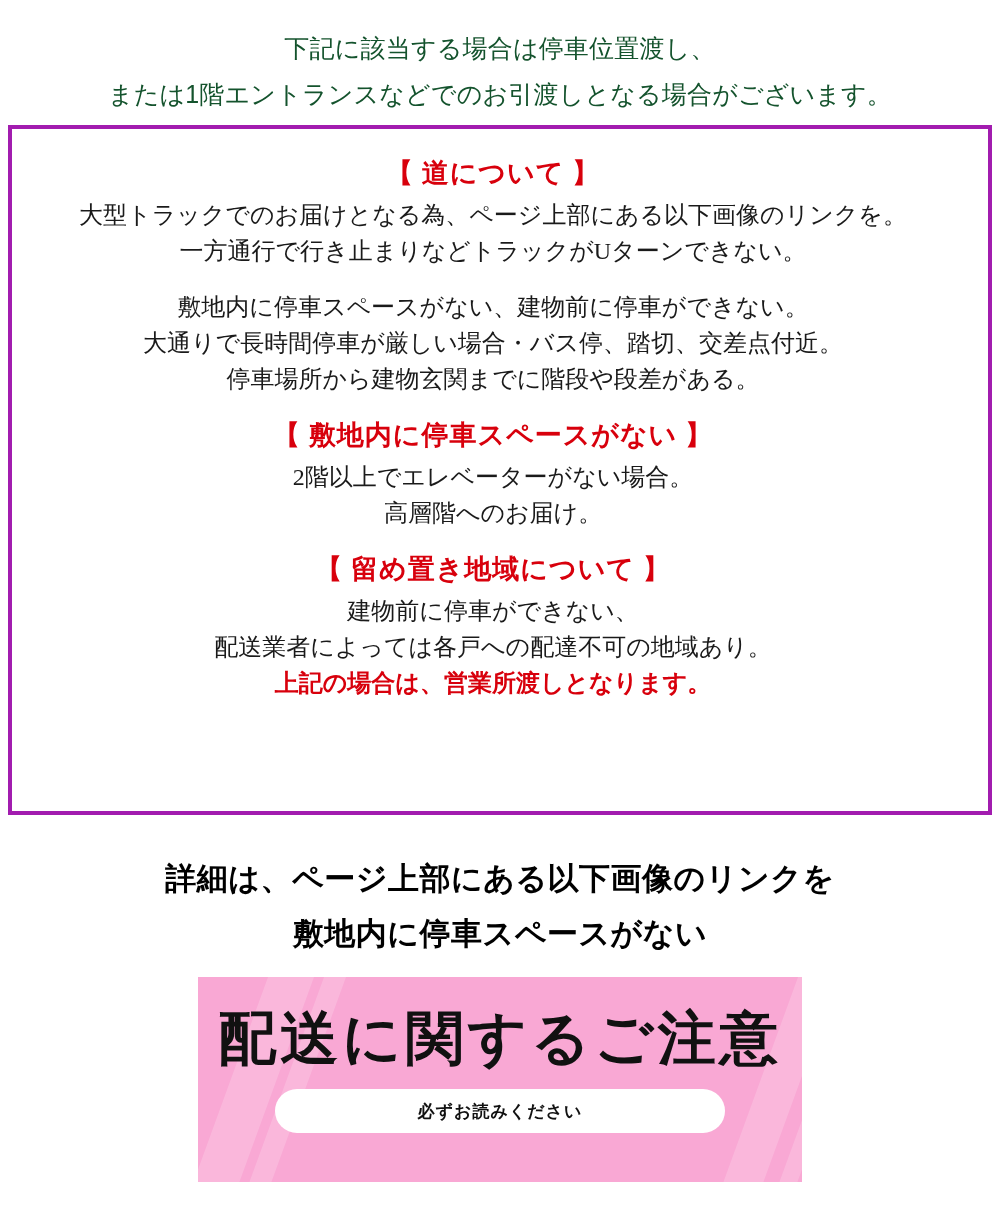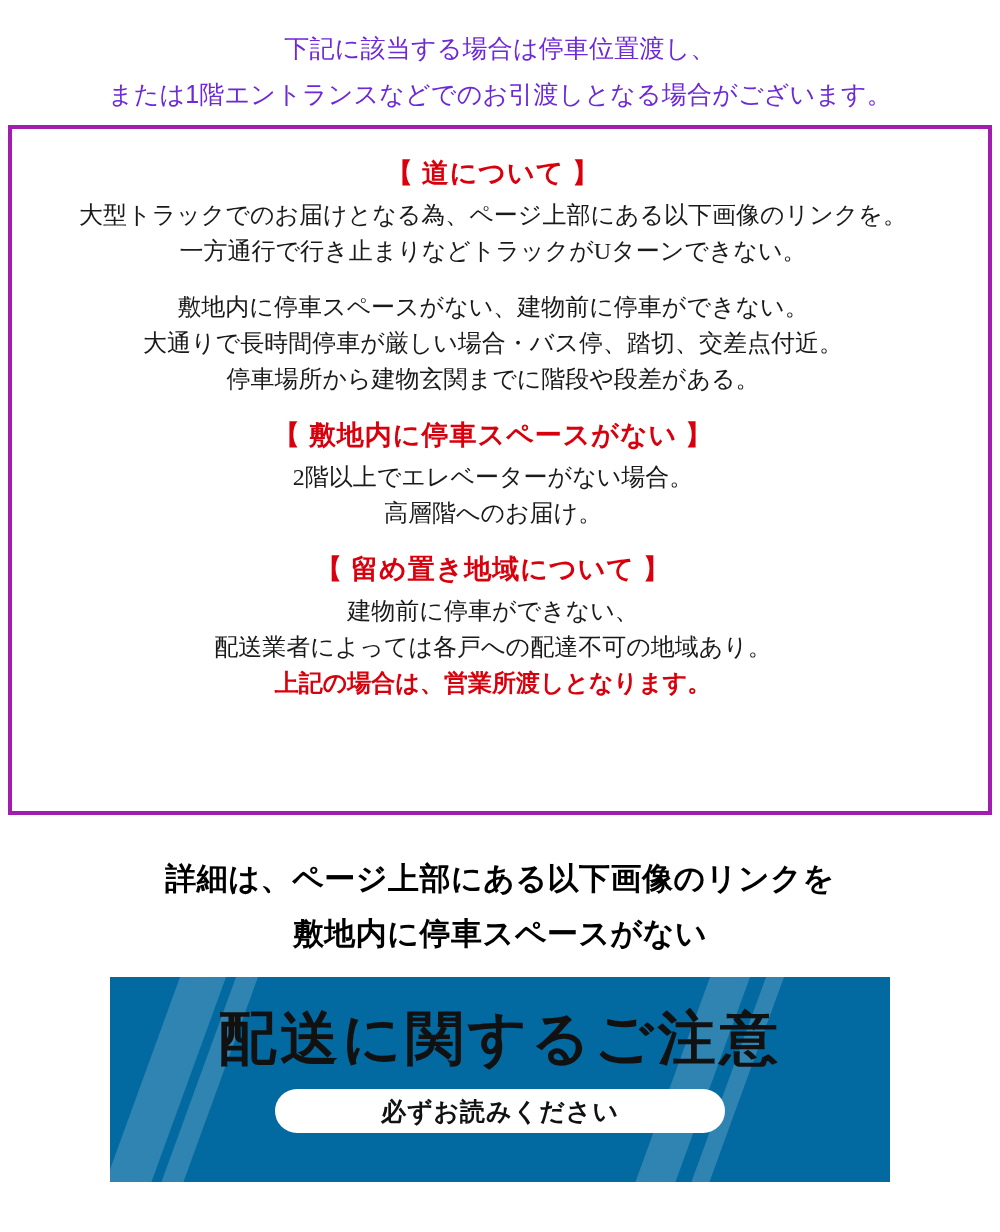--- a/index.html
+++ b/index.html
@@ -23,21 +23,21 @@
 
   
   .intro {
     padding-top: 30px;
     text-align: center;
   }
   .intro p {
     margin: 0 0 10px 0;
     font-size: 25px;
     line-height: 1.45;
-    color: #6d28d9;
+    color: #14532d;
     letter-spacing: 0.2px;
   }
 
   
   .notice-box {
     margin: 12px 8px 0 8px;
     border: 4px solid #a21caf;
     padding: 26px 24px 30px 10px;
     box-sizing: border-box;
     height: 690px;
@@ -82,23 +82,23 @@
   }
 
   
   .banner-wrap {
     display: flex;
     justify-content: center;
     margin-top: 22px;
   }
   .banner {
     position: relative;
-    width: 780px;
+    width: 604px;
     height: 205px;
-    background: #0369a1;
+    background: #f9a8d4;
     overflow: hidden;
     cursor: pointer;
   }
   .banner .stripe {
     position: absolute;
     top: -40px;
     width: 46px;
     height: 300px;
     background: rgba(255,255,255,0.18);
     transform: skewX(-20deg);
@@ -122,21 +122,21 @@
     margin: 22px auto 0 auto;
     width: 450px;
     height: 44px;
     background: #ffffff;
     border-radius: 22px;
     display: flex;
     align-items: center;
     justify-content: center;
   }
   .banner-pill span {
-    font-size: 25px;
+    font-size: 17px;
     font-weight: bold;
     color: #111111;
     letter-spacing: 1px;
   }
 </style>
 </head>
 <body>
 
 <div class="page">
 

